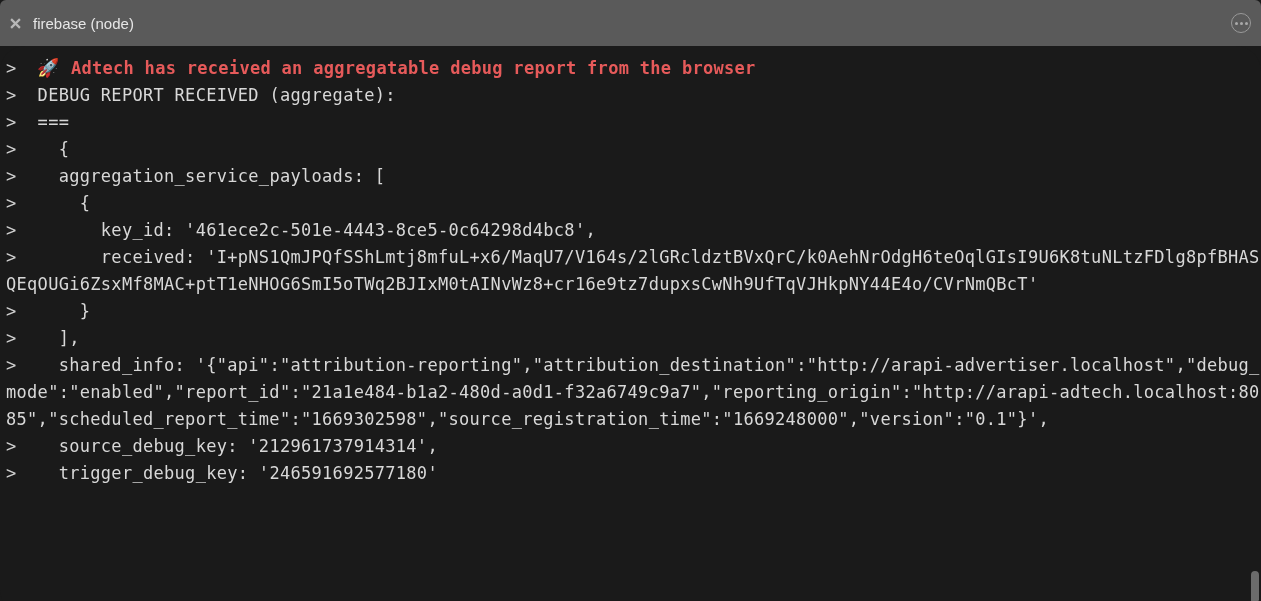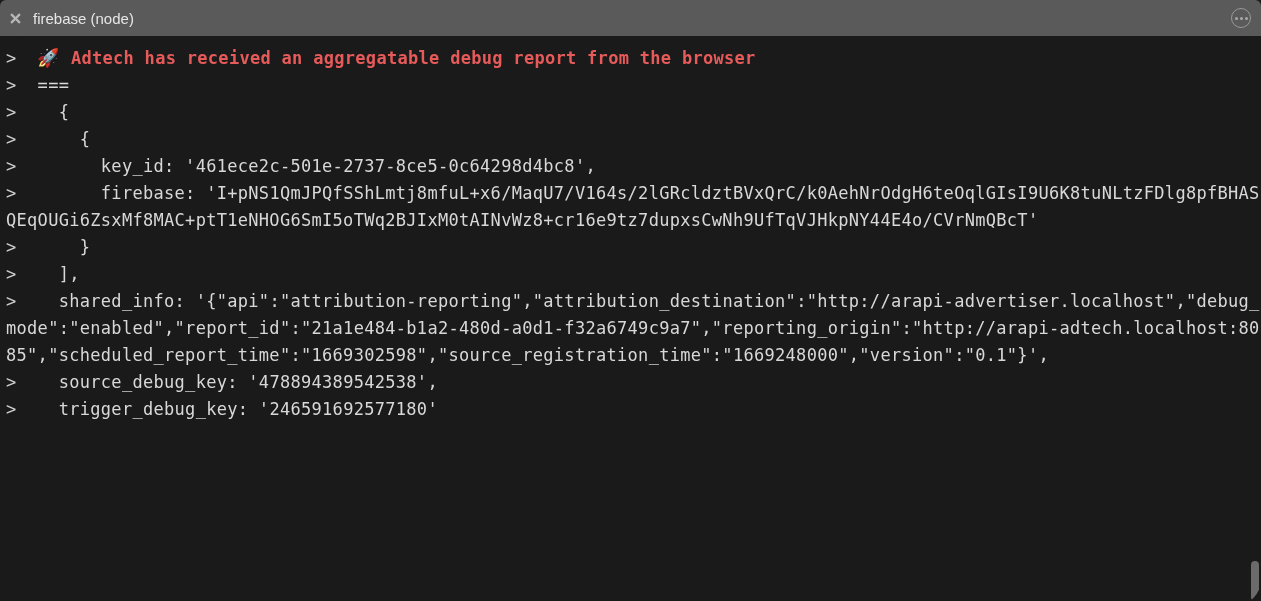--- a/index.html
+++ b/index.html
@@ -6,21 +6,21 @@
   html, body {
     width: 1261px;
     height: 601px;
     background: #1a1a1a;
     font-family: "Menlo", "Monaco", "Consolas", monospace;
     font-size: 17px;
     color: #d8d8d8;
     overflow: hidden;
   }
   .tab-bar {
-    height: 36px;
+    height: 46px;
     background: #5a5a5a;
     display: flex;
     align-items: center;
     justify-content: space-between;
     padding: 0 10px;
     border-top-left-radius: 6px;
     border-top-right-radius: 6px;
   }
   .tab-left {
     display: flex;
@@ -100,26 +100,28 @@
     <span></span>
       <span></span>
       <span></span>
   </div>
 </div>
 
 <div class="terminal">
   <div class="line"><span class="prompt">&gt;</span><span>  </span><span class="rocket">🚀</span><span class="headline"> Adtech has received an aggregatable debug report from the browser</span></div>
 
   <div id="log-lines">
+      <div class="line"><span class="prompt">&gt;</span><span>  DEBUG REPORT RECEIVED (aggregate):</span></div>
       <div class="line"><span class="prompt">&gt;</span><span>  ===</span></div>
       <div class="line"><span class="prompt">&gt;</span><span>    {</span></div>
+      <div class="line"><span class="prompt">&gt;</span><span>    aggregation_service_payloads: [</span></div>
       <div class="line"><span class="prompt">&gt;</span><span>      {</span></div>
-      <div class="line"><span class="prompt">&gt;</span><span>        key_id: '461ece2c-501e-2737-8ce5-0c64298d4bc8',</span></div>
-      <div class="line"><span class="prompt">&gt;</span><span>        firebase: 'I+pNS1QmJPQfSShLmtj8mfuL+x6/MaqU7/V164s/2lGRcldztBVxQrC/k0AehNrOdgH6teOqlGIsI9U6K8tuNLtzFDlg8pfBHASQEqOUGi6ZsxMf8MAC+ptT1eNHOG6SmI5oTWq2BJIxM0tAINvWz8+cr16e9tz7dupxsCwNh9UfTqVJHkpNY44E4o/CVrNmQBcT'</span></div>
+      <div class="line"><span class="prompt">&gt;</span><span>        key_id: '461ece2c-501e-4443-8ce5-0c64298d4bc8',</span></div>
+      <div class="line"><span class="prompt">&gt;</span><span>        received: 'I+pNS1QmJPQfSShLmtj8mfuL+x6/MaqU7/V164s/2lGRcldztBVxQrC/k0AehNrOdgH6teOqlGIsI9U6K8tuNLtzFDlg8pfBHASQEqOUGi6ZsxMf8MAC+ptT1eNHOG6SmI5oTWq2BJIxM0tAINvWz8+cr16e9tz7dupxsCwNh9UfTqVJHkpNY44E4o/CVrNmQBcT'</span></div>
       <div class="line"><span class="prompt">&gt;</span><span>      }</span></div>
       <div class="line"><span class="prompt">&gt;</span><span>    ],</span></div>
       <div class="line"><span class="prompt">&gt;</span><span>    shared_info: '{"api":"attribution-reporting","attribution_destination":"http://arapi-advertiser.localhost","debug_mode":"enabled","report_id":"21a1e484-b1a2-480d-a0d1-f32a6749c9a7","reporting_origin":"http://arapi-adtech.localhost:8085","scheduled_report_time":"1669302598","source_registration_time":"1669248000","version":"0.1"}',</span></div>
-      <div class="line"><span class="prompt">&gt;</span><span>    source_debug_key: '478894389542538',</span></div>
+      <div class="line"><span class="prompt">&gt;</span><span>    source_debug_key: '212961737914314',</span></div>
       <div class="line"><span class="prompt">&gt;</span><span>    trigger_debug_key: '246591692577180'</span></div>
     </div>
 
   <div class="scrollbar"></div>
 </div>
 
 </body></html>

